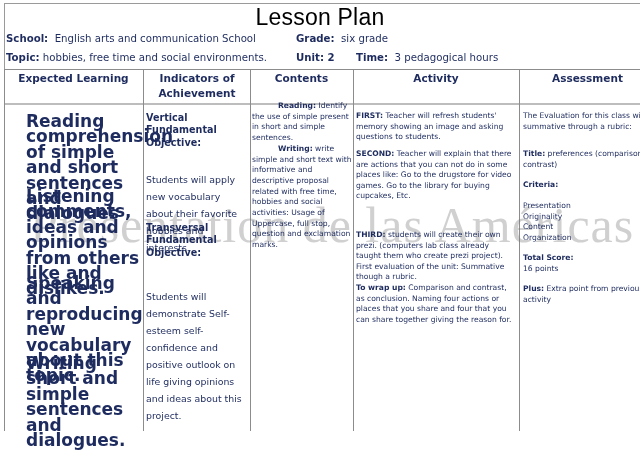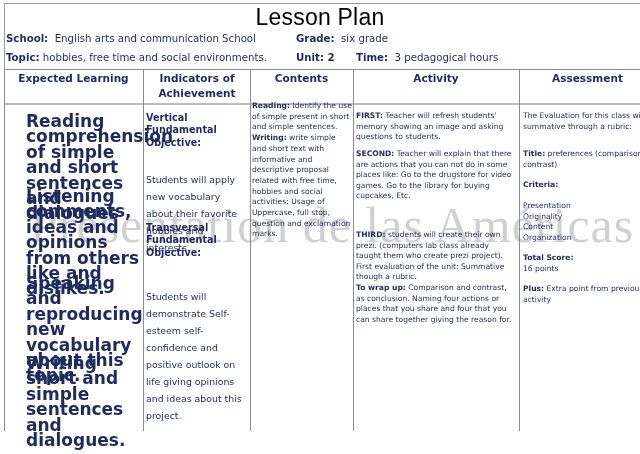--- a/index.html
+++ b/index.html
@@ -15,21 +15,21 @@
   .meta1 { top:33px; }
   .meta2 { top:52px; }
   .hdr-line { position:absolute; left:4px; width:636px; height:1px; background:#8c8c8c; }
   .vline { position:absolute; width:1px; background:#8c8c8c; }
   .col-head { position:absolute; top:71px; text-align:center; font-weight:bold; font-size:10.5px; line-height:15px; color:#1d2b5e; }
   .cell { position:absolute; }
   .el { font-weight:bold; font-size:17px; line-height:15.4px; color:#1d2b5e; }
   .ind-h { font-weight:bold; font-size:9.6px; line-height:12.4px; color:#1d2b5e; }
   .ind-t { font-size:9.4px; line-height:17px; color:#1d2b5e; }
   .small { font-size:7.6px; line-height:10.7px; color:#1d2b5e; }
-  .small b { font-weight:bold; }
+  .small b { font-weight:bold;margin-left:26px; }
   .act { font-size:7.6px; line-height:10.5px; color:#1d2b5e; }
   .watermark { position:absolute; left:30px; top:196px; font-family:"Liberation Serif", serif;
                font-size:50px; color:rgba(120,120,120,0.35); white-space:nowrap; letter-spacing:1px;
                pointer-events:none; }
   p { margin:0; }
 </style>
 </head>
 <body>
 
 <div class="frame"></div>

